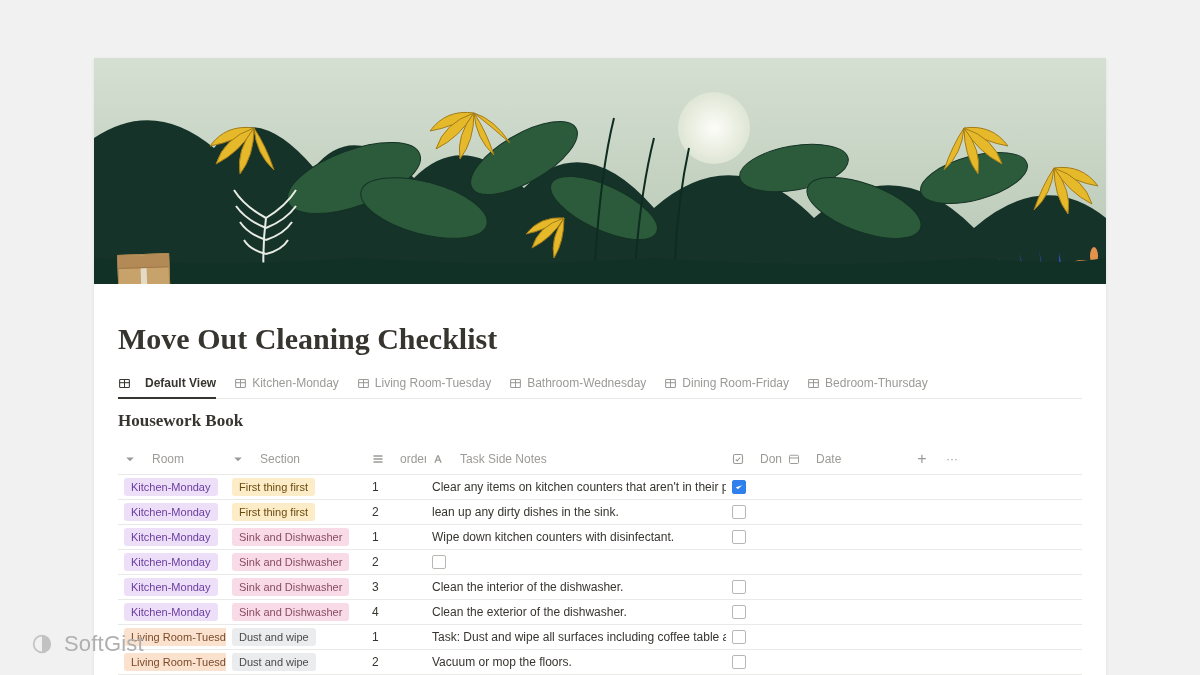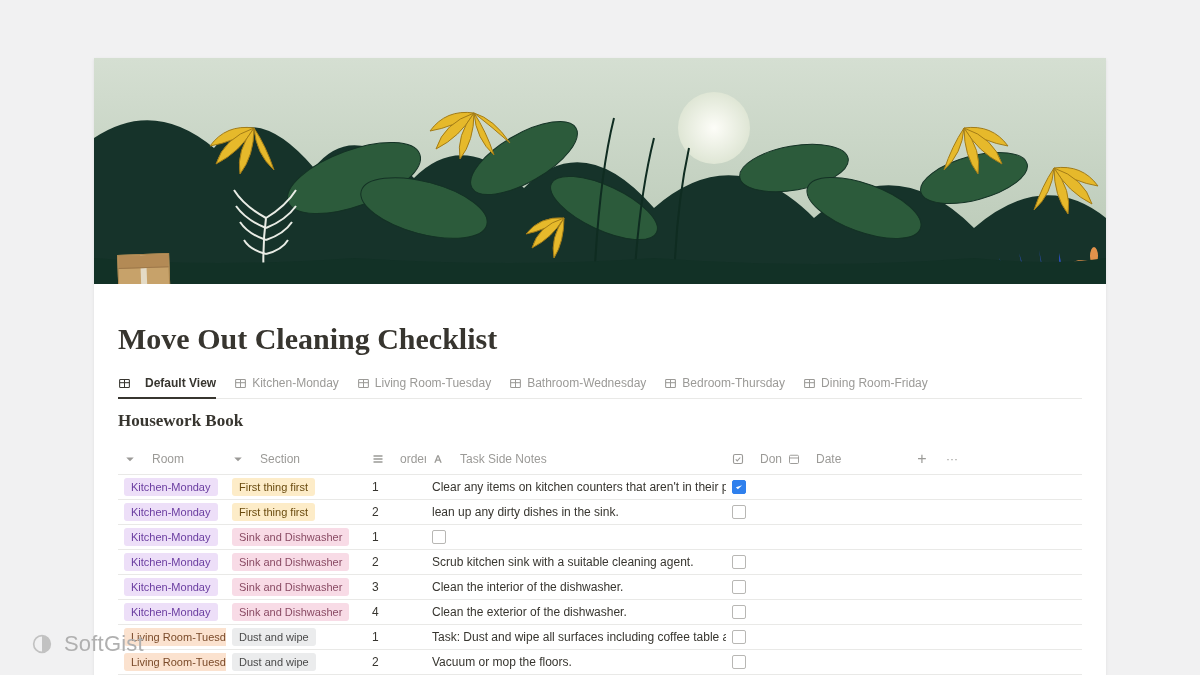--- a/index.html
+++ b/index.html
@@ -330,29 +330,29 @@
               <line x1="8" y1="3" x2="8" y2="13" stroke="currentColor" stroke-width="1.3"></line>
             </svg>
             <span>Bathroom-Wednesday</span>
           </div>
           <div class="tab">
             <svg viewBox="0 0 16 16">
               <rect x="2" y="3" width="12" height="10" rx="1" fill="none" stroke="currentColor" stroke-width="1.3"></rect>
               <line x1="2" y1="7" x2="14" y2="7" stroke="currentColor" stroke-width="1.3"></line>
               <line x1="8" y1="3" x2="8" y2="13" stroke="currentColor" stroke-width="1.3"></line>
             </svg>
-            <span>Bedroom-Thursday</span>
+            <span>Dining Room-Friday</span>
           </div>
           <div class="tab">
             <svg viewBox="0 0 16 16">
               <rect x="2" y="3" width="12" height="10" rx="1" fill="none" stroke="currentColor" stroke-width="1.3"></rect>
               <line x1="2" y1="7" x2="14" y2="7" stroke="currentColor" stroke-width="1.3"></line>
               <line x1="8" y1="3" x2="8" y2="13" stroke="currentColor" stroke-width="1.3"></line>
             </svg>
-            <span>Dining Room-Friday</span>
+            <span>Bedroom-Thursday</span>
           </div>
         </div>
 
       <div class="db-title">Housework Book</div>
 
       <div class="table">
         <div class="thead">
           <div class="th">
             <svg viewBox="0 0 16 16">
                 <path d="M8 11 3 6h10z"></path>
@@ -435,36 +435,36 @@
               <div class="cell"></div>
             </div>
             <div class="row">
               <div class="cell">
                 <span class="tag purple">Kitchen-Monday</span>
               </div>
               <div class="cell">
                 <span class="tag pink">Sink and Dishwasher</span>
               </div>
               <div class="cell num">1</div>
+              <div class="cell notes">Wipe down kitchen counters with disinfectant.</div>
               <div class="cell">
                 <span class="chk"></span>
               </div>
               <div class="cell"></div>
               <div class="cell"></div>
               <div class="cell"></div>
             </div>
             <div class="row">
               <div class="cell">
                 <span class="tag purple">Kitchen-Monday</span>
               </div>
               <div class="cell">
                 <span class="tag pink">Sink and Dishwasher</span>
               </div>
               <div class="cell num">2</div>
-              <div class="cell notes">Scrub kitchen sink with a suitable cleaning agent.</div>
               <div class="cell">
                 <span class="chk"></span>
               </div>
               <div class="cell"></div>
               <div class="cell"></div>
               <div class="cell"></div>
             </div>
             <div class="row">
               <div class="cell">
                 <span class="tag purple">Kitchen-Monday</span>

